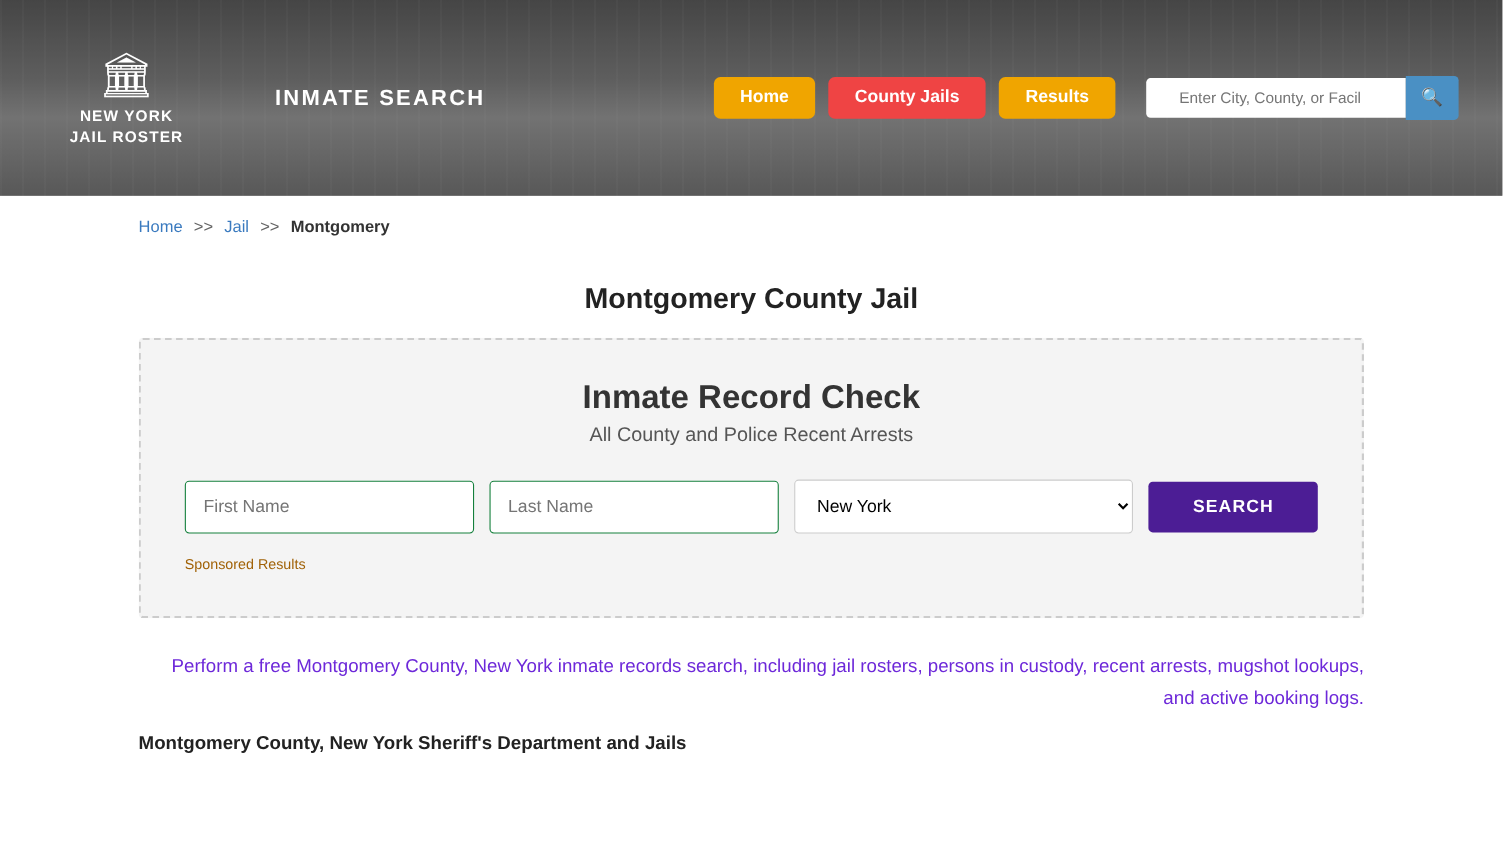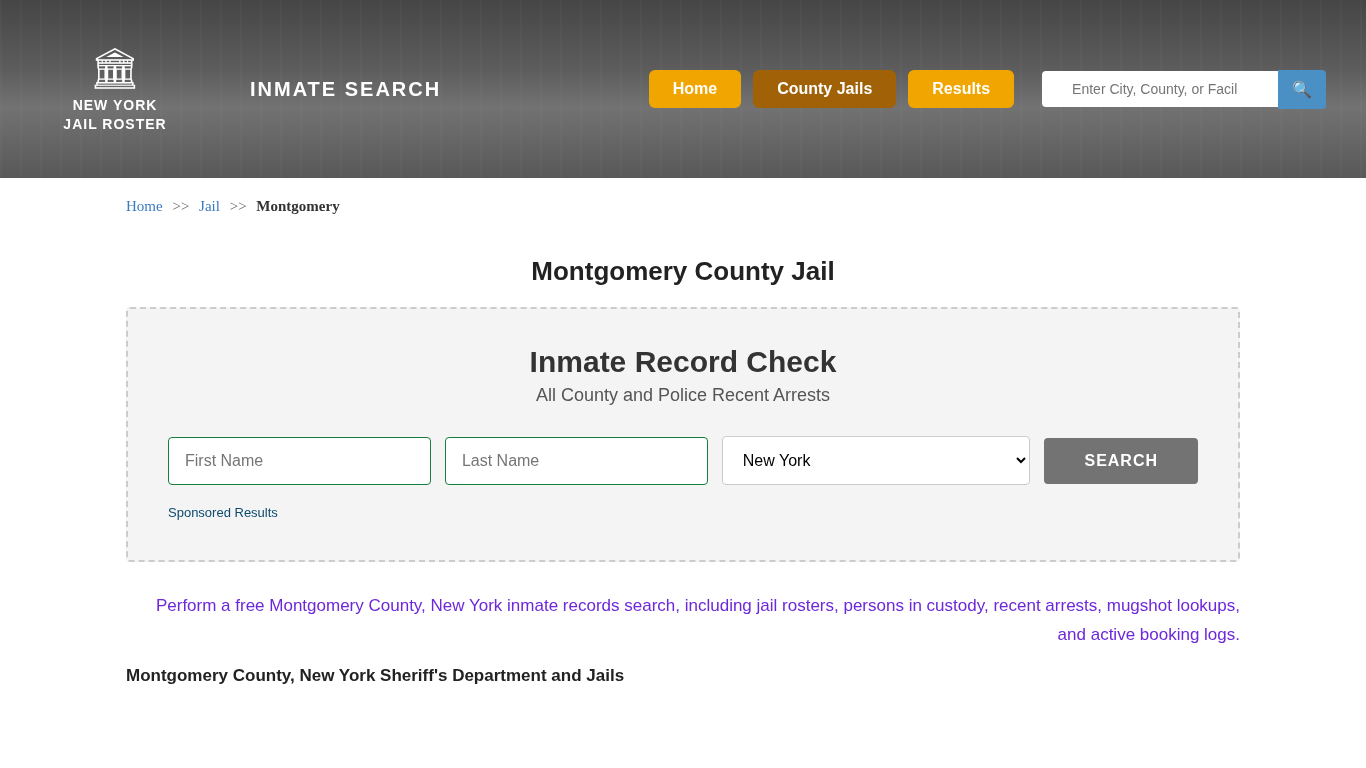--- a/index.html
+++ b/index.html
@@ -75,21 +75,21 @@
       padding: 10px 24px;
       border-radius: 6px;
       font-size: 16px;
       font-weight: bold;
       cursor: pointer;
       border: none;
       color: #fff;
       background: #f0a500;
     }
     .nav-btn.active {
-      background: #a16207;
+      background: #ef4444;
     }
     .search-bar {
       display: flex;
       align-items: center;
       margin-left: 16px;
     }
     .search-input-header {
       padding: 10px 30px;
       font-size: 14px;
       border: none;
@@ -105,21 +105,20 @@
       border-radius: 0 4px 4px 0;
       color: #fff;
       font-size: 16px;
     }
 
     
     .breadcrumb {
       padding: 20px 126px;
       font-size: 15px;
       color: #333;
-      font-family: Liberation Serif, serif;
     }
     .breadcrumb a {
       color: #3a7abf;
       text-decoration: none;
     }
     .breadcrumb-sep {
       margin: 0 6px;
       color: #666;
     }
     .breadcrumb-current {
@@ -175,35 +174,35 @@
       flex: 1.2;
       padding: 14px 16px;
       font-size: 16px;
       border: 1px solid #ccc;
       border-radius: 4px;
       outline: none;
       background: #fff;
       cursor: pointer;
     }
     .search-btn-main {
-      background: #737373;
+      background: #4c1d95;
       color: #fff;
       border: none;
       padding: 14px 40px;
       font-size: 16px;
       font-weight: bold;
       letter-spacing: 1px;
       border-radius: 4px;
       cursor: pointer;
       white-space: nowrap;
     }
     .sponsored-label {
       margin-top: 20px;
       font-size: 13px;
-      color: #0c4a6e;
+      color: #a16207;
     }
 
     
     .body-content {
       padding: 30px 126px 20px;
     }
     .body-paragraph {
       font-size: 17px;
       line-height: 1.7;
       color: #6d28d9;

